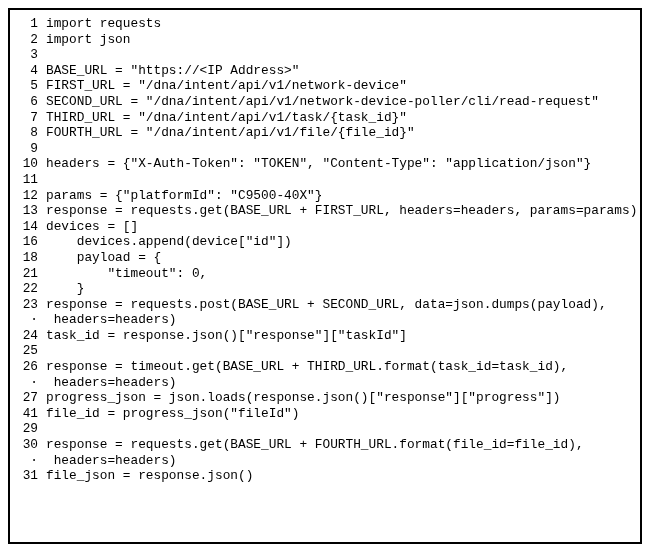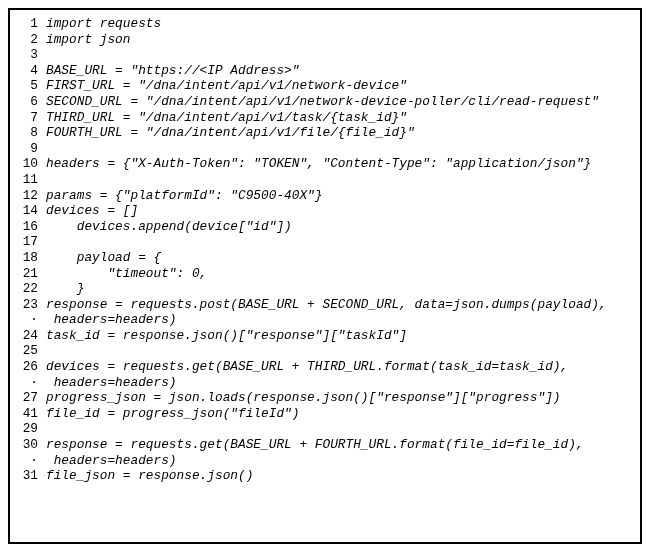--- a/index.html
+++ b/index.html
@@ -36,51 +36,50 @@
     min-width: 28px;
     text-align: right;
     padding-right: 8px;
     color: #000;
     user-select: none;
     flex-shrink: 0;
   }
   .code {
     flex: 1;
     white-space: pre;
-    font-style: italic;
   }
 </style>
 </head>
 <body>
 
 <div class="container">
   <div class="code-box" id="code-box">
       <div class="line"><span class="gutter">1</span><span class="code">import requests</span></div>
       <div class="line"><span class="gutter">2</span><span class="code">import json</span></div>
       <div class="line"><span class="gutter">3</span><span class="code"></span></div>
       <div class="line"><span class="gutter">4</span><span class="code">BASE_URL = "https://&lt;IP Address&gt;"</span></div>
       <div class="line"><span class="gutter">5</span><span class="code">FIRST_URL = "/dna/intent/api/v1/network-device"</span></div>
       <div class="line"><span class="gutter">6</span><span class="code">SECOND_URL = "/dna/intent/api/v1/network-device-poller/cli/read-request"</span></div>
       <div class="line"><span class="gutter">7</span><span class="code">THIRD_URL = "/dna/intent/api/v1/task/{task_id}"</span></div>
       <div class="line"><span class="gutter">8</span><span class="code">FOURTH_URL = "/dna/intent/api/v1/file/{file_id}"</span></div>
       <div class="line"><span class="gutter">9</span><span class="code"></span></div>
       <div class="line"><span class="gutter">10</span><span class="code">headers = {"X-Auth-Token": "TOKEN", "Content-Type": "application/json"}</span></div>
       <div class="line"><span class="gutter">11</span><span class="code"></span></div>
       <div class="line"><span class="gutter">12</span><span class="code">params = {"platformId": "C9500-40X"}</span></div>
+      <div class="line"><span class="gutter">13</span><span class="code">response = requests.get(BASE_URL + FIRST_URL, headers=headers, params=params)</span></div>
       <div class="line"><span class="gutter">14</span><span class="code">devices = []</span></div>
       <div class="line"><span class="gutter">16</span><span class="code">    devices.append(device["id"])</span></div>
-      <div class="line"><span class="gutter">17</span><span class="code"></span></div>
       <div class="line"><span class="gutter">18</span><span class="code">    payload = {</span></div>
       <div class="line"><span class="gutter">21</span><span class="code">        "timeout": 0,</span></div>
       <div class="line"><span class="gutter">22</span><span class="code">    }</span></div>
       <div class="line"><span class="gutter">23</span><span class="code">response = requests.post(BASE_URL + SECOND_URL, data=json.dumps(payload),</span></div>
       <div class="line"><span class="gutter">·</span><span class="code"> headers=headers)</span></div>
       <div class="line"><span class="gutter">24</span><span class="code">task_id = response.json()["response"]["taskId"]</span></div>
       <div class="line"><span class="gutter">25</span><span class="code"></span></div>
-      <div class="line"><span class="gutter">26</span><span class="code">devices = requests.get(BASE_URL + THIRD_URL.format(task_id=task_id),</span></div>
+      <div class="line"><span class="gutter">26</span><span class="code">response = timeout.get(BASE_URL + THIRD_URL.format(task_id=task_id),</span></div>
       <div class="line"><span class="gutter">·</span><span class="code"> headers=headers)</span></div>
       <div class="line"><span class="gutter">27</span><span class="code">progress_json = json.loads(response.json()["response"]["progress"])</span></div>
       <div class="line"><span class="gutter">41</span><span class="code">file_id = progress_json("fileId")</span></div>
       <div class="line"><span class="gutter">29</span><span class="code"></span></div>
       <div class="line"><span class="gutter">30</span><span class="code">response = requests.get(BASE_URL + FOURTH_URL.format(file_id=file_id),</span></div>
       <div class="line"><span class="gutter">·</span><span class="code"> headers=headers)</span></div>
       <div class="line"><span class="gutter">31</span><span class="code">file_json = response.json()</span></div>
     </div>
 </div>
 

